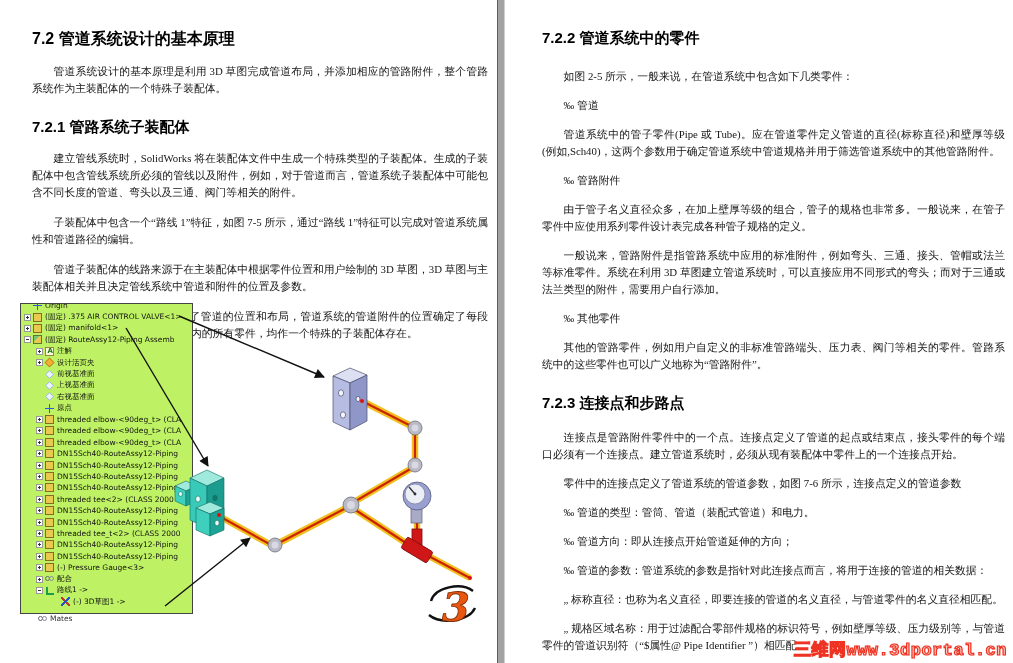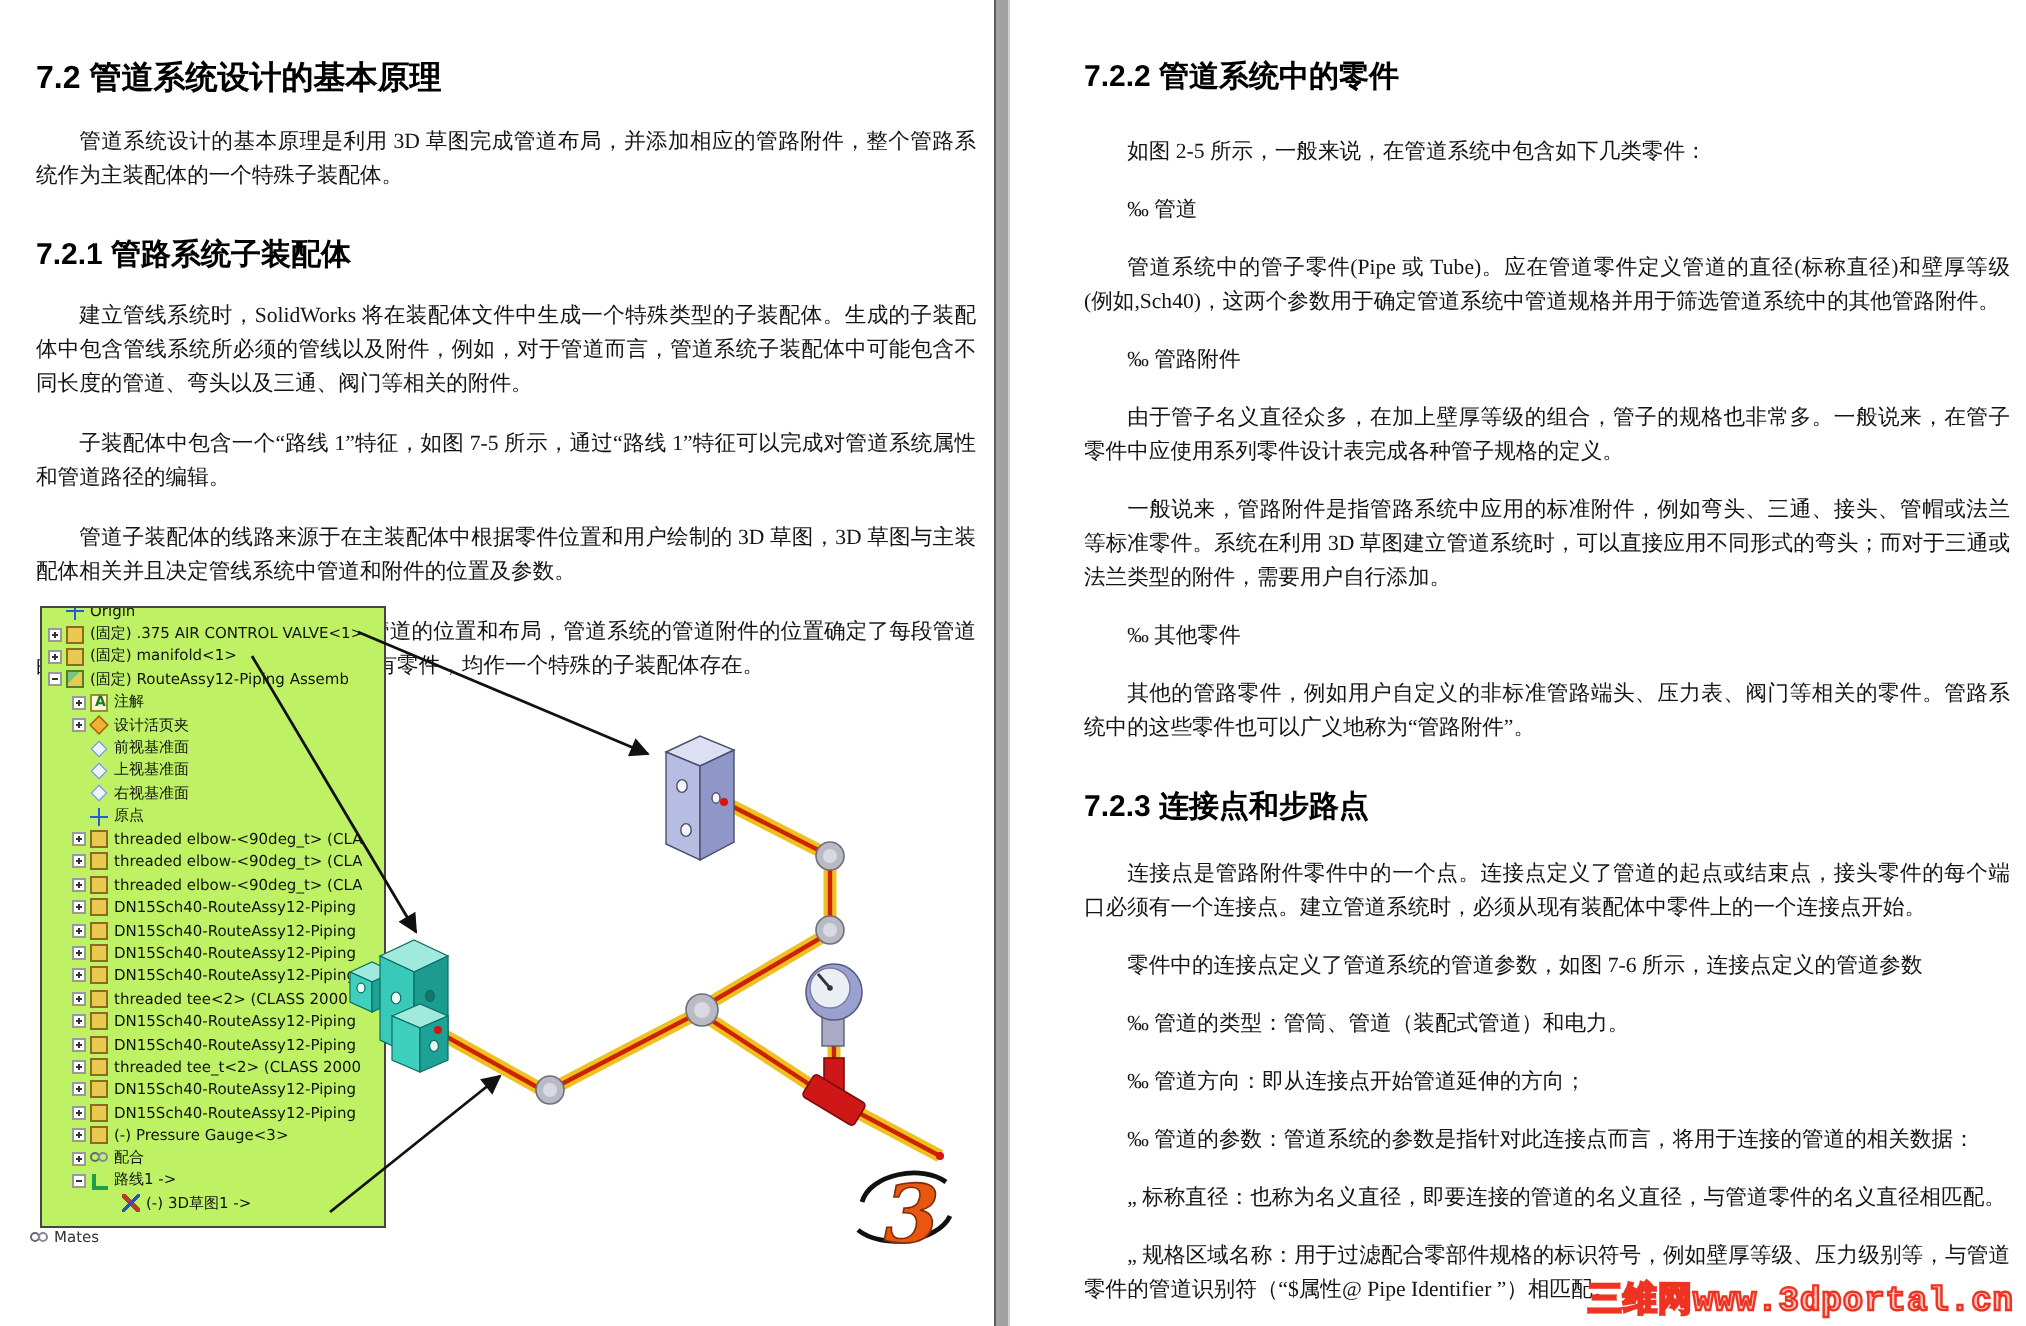--- a/index.html
+++ b/index.html
@@ -1,19 +1,19 @@
 <!DOCTYPE html>
 <html><head>
 <meta charset="utf-8">
 <style>
   html,body{margin:0;padding:0;}
   body{width:1013px;height:663px;position:relative;background:#e8e8e8;overflow:hidden;
        font-family:"Liberation Serif","DejaVu Serif",serif;color:#141414;}
   .page{position:absolute;top:0;height:663px;background:#ffffff;box-sizing:border-box;}
-  #pageL{left:0;width:497px;}
+  #pageL{left:0;width:497px;padding-left:14px;}
   #pageR{left:505px;width:508px;}
   #divider{position:absolute;left:497px;top:0;width:8px;height:663px;background:#a2a2a2;
            border-left:1px solid #5e5e5e;border-right:1px solid #cfcfcf;box-sizing:border-box;}
   .contL{padding:0 9px 0 18px;}
   .contR{padding:0 8px 0 37px;}
   .h{font-family:"Liberation Sans","DejaVu Sans",sans-serif;font-weight:bold;margin:0;color:#000;}
   .hTop{font-size:16px;padding-top:29px;}
   .hSub{font-size:15px;margin-top:21px;}
   p{font-size:10.8px;line-height:17px;margin:12px 0 0 0;text-indent:2em;text-align:justify;}
   #pageL p{margin-top:13px;}
@@ -40,21 +40,21 @@
   .i-plane{background:#eef4fb;border:1px solid #7aa0cc;transform:rotate(45deg) scale(.68);}
   .i-org::before{content:"";position:absolute;left:0;right:0;top:4px;height:1px;background:#2a5adf;}
   .i-org::after{content:"";position:absolute;top:0;bottom:0;left:4px;width:1px;background:#2a5adf;}
   .i-mate::before{content:"";position:absolute;width:5px;height:5px;border:1px solid #667;border-radius:50%;left:0;top:1.5px;box-sizing:border-box;}
   .i-mate::after{content:"";position:absolute;width:5px;height:5px;border:1px solid #889;border-radius:50%;left:3.5px;top:1.5px;box-sizing:border-box;}
   .i-route::before{content:"";position:absolute;left:1px;top:1px;width:6px;height:6px;
                    border-left:2px solid #1f9e48;border-bottom:2px solid #1f9e48;}
   .i-sk::before{content:"";position:absolute;inset:0;background:linear-gradient(45deg,transparent 40%,#c0392b 40%,#c0392b 60%,transparent 60%);}
   .i-sk::after{content:"";position:absolute;inset:0;background:linear-gradient(-45deg,transparent 44%,#2255cc 44%,#2255cc 56%,transparent 56%);}
   .tl{overflow:hidden;}
-  .belowRow{position:absolute;left:1px;top:314px;height:8px;overflow:hidden;display:flex;align-items:flex-start;
+  .belowRow{position:absolute;left:24px;top:314px;height:8px;overflow:hidden;display:flex;align-items:flex-start;
             font-family:"DejaVu Sans",sans-serif;font-size:7.5px;color:#333;z-index:1;}
   .model{position:absolute;left:0;top:0;width:480px;height:330px;z-index:2;pointer-events:none;}
   
   .watermark{position:absolute;right:6px;bottom:2px;z-index:5;
              font-family:Liberation Mono, monospace;font-size:17px;font-weight:bold;letter-spacing:.5px;
              color:#ffc9c2;-webkit-text-stroke:1.2px #ee3322;text-shadow:0 0 1px #ff6a5a;}
 </style>
 </head>
 <body>
 

